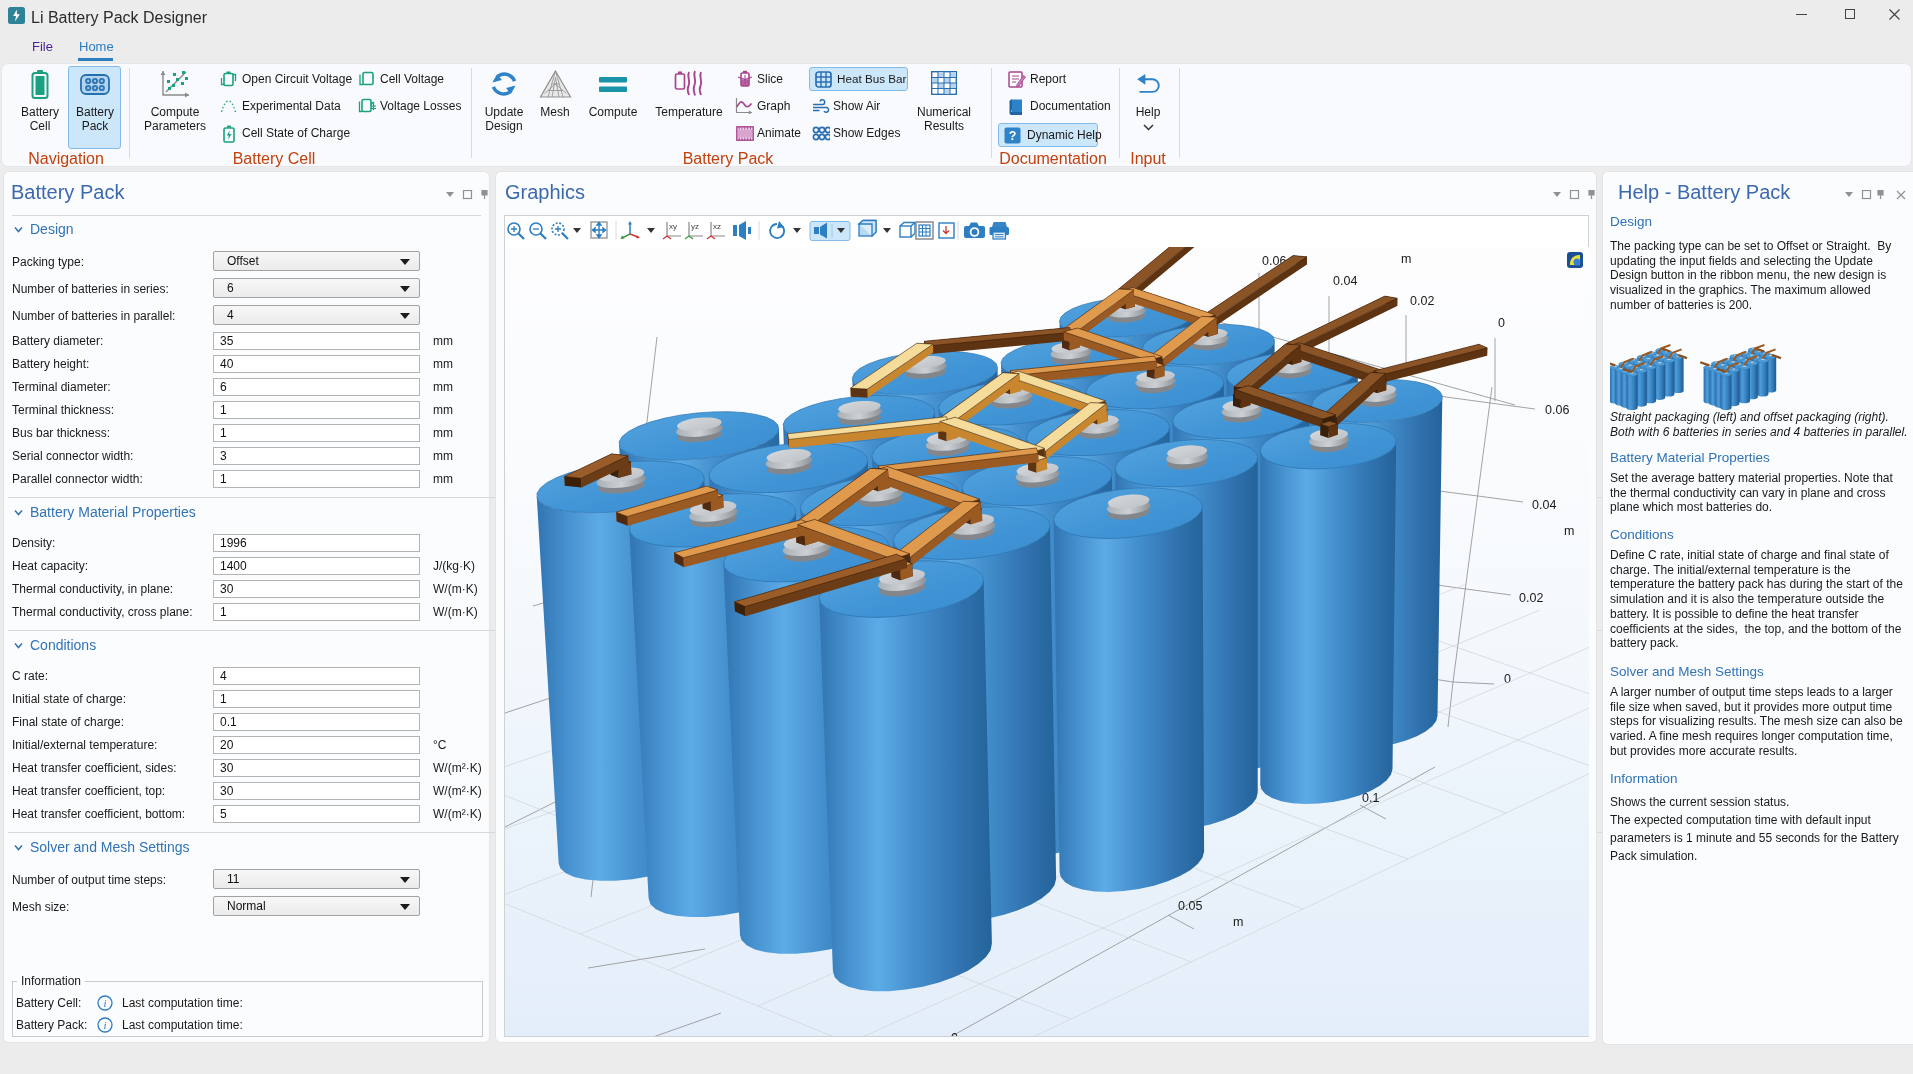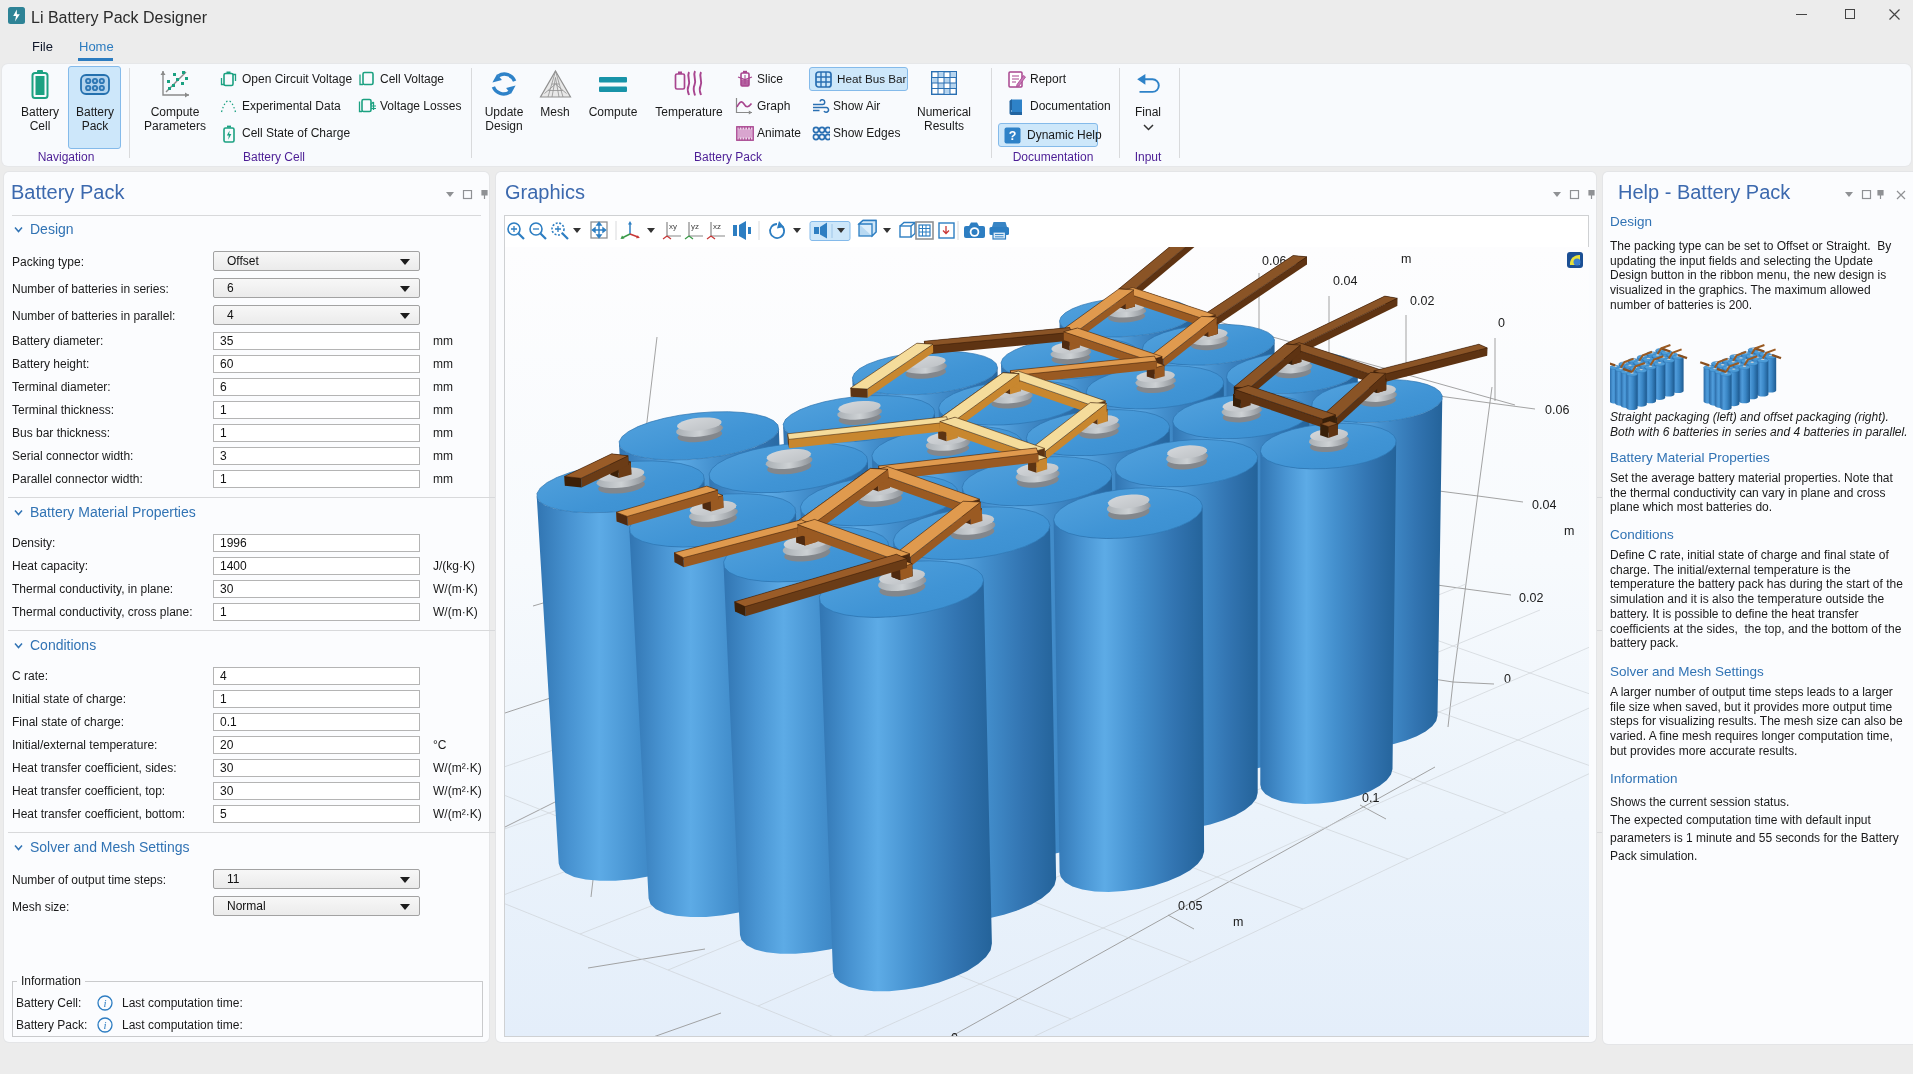--- a/index.html
+++ b/index.html
@@ -1,21 +1,21 @@
 <!DOCTYPE html>
 <html><head><meta charset="utf-8"><style>
 *{margin:0;padding:0;box-sizing:border-box}
 html,body{width:1913px;height:1074px;overflow:hidden;background:#ececec;
  font-family:"Liberation Sans",sans-serif;-webkit-font-smoothing:antialiased}
 .abs{position:absolute}
 .panel{position:absolute;background:#fbfcfe;border-radius:5px;box-shadow:0 0 0 1px #e4e5e7}
 .ptitle{position:absolute;font-size:20px;color:#3c69ae}
 .phead{position:absolute;font-size:14px;color:#3173b4}
 .lbl{position:absolute;font-size:12px;color:#1a1a1a;white-space:nowrap}
-.glbl{position:absolute;font-size:12px;color:#4c1d95;white-space:nowrap;transform:translateX(-50%)}
+.glbl{position:absolute;font-size:16px;color:#c2410c;white-space:nowrap;transform:translateX(-50%)}
 .inp{position:absolute;background:#fff;border:1px solid #b4b4b4;font-size:12px;color:#111;
  display:flex;align-items:center;padding-left:6px;height:18px;width:207px;left:213px}
 .dd{position:absolute;background:linear-gradient(#f7f7f7,#ebebeb);border:1px solid #a2a2a2;
  border-radius:2px;font-size:12px;color:#111;display:flex;align-items:center;padding-left:13px;
  height:20px;width:207px;left:213px}
 .dd:after{content:"";position:absolute;right:9px;top:7px;border:5px solid transparent;
  border-top:6px solid #1c1c1c;border-bottom:none}
 .unit{position:absolute;left:433px;font-size:12px;color:#1a1a1a}
 .sep{position:absolute;left:8px;right:8px;height:1px;background:#d8d9db}
 .chev{position:absolute;width:9px;height:9px}
@@ -29,21 +29,21 @@
  <rect x="0" y="0" width="17" height="17" rx="2.5" fill="#2e8396"></rect>
  <path d="M8.8 2.5 L5.2 9 L8 9 L7 14.5 L11.8 7.2 L8.9 7.2 Z" fill="#fff"></path>
 </svg>
 <div class="abs" style="left:31px;top:9px;font-size:16px;color:#2b2b2b">Li Battery Pack Designer</div>
 <div class="abs" style="left:1796px;top:14px;width:11px;height:1.4px;background:#444"></div>
 <div class="abs" style="left:1845px;top:9px;width:10px;height:10px;border:1.2px solid #444"></div>
 <svg class="abs" style="left:1889px;top:9px" width="11" height="11" viewBox="0 0 11 11">
  <path d="M0.5 0.5 L10.5 10.5 M10.5 0.5 L0.5 10.5" stroke="#444" stroke-width="1.2"></path>
 </svg>
 
-<div class="abs" style="left:32px;top:39px;font-size:13px;color:#0f172a">File</div>
+<div class="abs" style="left:32px;top:39px;font-size:13px;color:#4c1d95">File</div>
 <div class="abs" style="left:79px;top:39px;font-size:13px;color:#2c7cc0">Home</div>
 <div class="abs" style="left:78px;top:58px;width:35px;height:3px;background:#2c7cc0"></div>
 
 <div class="abs" style="left:2px;top:64px;width:1909px;height:102px;background:#f8fafd;border-radius:6px;box-shadow:0 0 0 1px #e6e7e9"></div>
 
 <svg class="abs" style="left:27px;top:69px" width="26" height="30" viewBox="0 0 26 30">
  <rect x="10" y="1" width="6" height="3" rx="1" fill="#1ba181"></rect>
  <rect x="5.5" y="4" width="15" height="25" rx="2.5" fill="none" stroke="#1ba181" stroke-width="2"></rect>
  <rect x="8.5" y="7" width="9" height="19" fill="#1ba181"></rect>
 </svg>
@@ -242,21 +242,21 @@
  <text x="8.5" y="12.8" font-family="Liberation Sans" font-size="12.5" font-weight="bold" fill="#fff" text-anchor="middle">?</text>
 </svg>
 <div class="ritem" style="left:1027px;top:128px">Dynamic Help</div>
 <div class="vsep" style="left:1119px"></div>
 <div class="glbl" style="left:1053px;top:150px">Documentation</div>
 
 <svg class="abs" style="left:1133px;top:72px" width="30" height="24" viewBox="0 0 30 24">
  <path d="M11.5 7.3 H19.5 A6.3 6.3 0 0 1 19.5 19.9 H6.5" fill="none" stroke="#2e82c8" stroke-width="1.9"></path>
  <path d="M4.2 7.3 L12.4 1.9 L12.4 12.7 Z" fill="#2e82c8"></path>
 </svg>
-<div class="rlbl2" style="left:1148px;top:106px">Final</div>
+<div class="rlbl2" style="left:1148px;top:106px">Help</div>
 <svg class="abs" style="left:1143px;top:124px" width="11" height="7" viewBox="0 0 11 7">
  <path d="M1 1 L5.5 5.5 L10 1" fill="none" stroke="#333" stroke-width="1.5"></path>
 </svg>
 <div class="glbl" style="left:1148px;top:150px">Input</div>
 <div class="vsep" style="left:1179px"></div>
 
 <div class="panel" style="left:4px;top:172px;width:485px;height:870px"></div>
 <div class="ptitle" style="left:11px;top:181px">Battery Pack</div>
 <svg class="abs" style="left:446px;top:190px" width="44" height="10" viewBox="0 0 44 10">
  <path d="M0 2 L8 2 L4 7 Z" fill="#8f9194"></path>
@@ -271,21 +271,21 @@
 <div class="lbl" style="left:12px;top:255px">Packing type:</div>
 <div class="dd" style="top:251px">Offset</div>
 <div class="lbl" style="left:12px;top:282px">Number of batteries in series:</div>
 <div class="dd" style="top:278px">6</div>
 <div class="lbl" style="left:12px;top:309px">Number of batteries in parallel:</div>
 <div class="dd" style="top:305px">4</div>
 <div class="lbl" style="left:12px;top:334px">Battery diameter:</div>
 <div class="inp" style="top:332px">35</div>
 <div class="unit" style="top:334px">mm</div>
 <div class="lbl" style="left:12px;top:357px">Battery height:</div>
-<div class="inp" style="top:355px">60</div>
+<div class="inp" style="top:355px">40</div>
 <div class="unit" style="top:357px">mm</div>
 <div class="lbl" style="left:12px;top:380px">Terminal diameter:</div>
 <div class="inp" style="top:378px">6</div>
 <div class="unit" style="top:380px">mm</div>
 <div class="lbl" style="left:12px;top:403px">Terminal thickness:</div>
 <div class="inp" style="top:401px">1</div>
 <div class="unit" style="top:403px">mm</div>
 <div class="lbl" style="left:12px;top:426px">Bus bar thickness:</div>
 <div class="inp" style="top:424px">1</div>
 <div class="unit" style="top:426px">mm</div>

